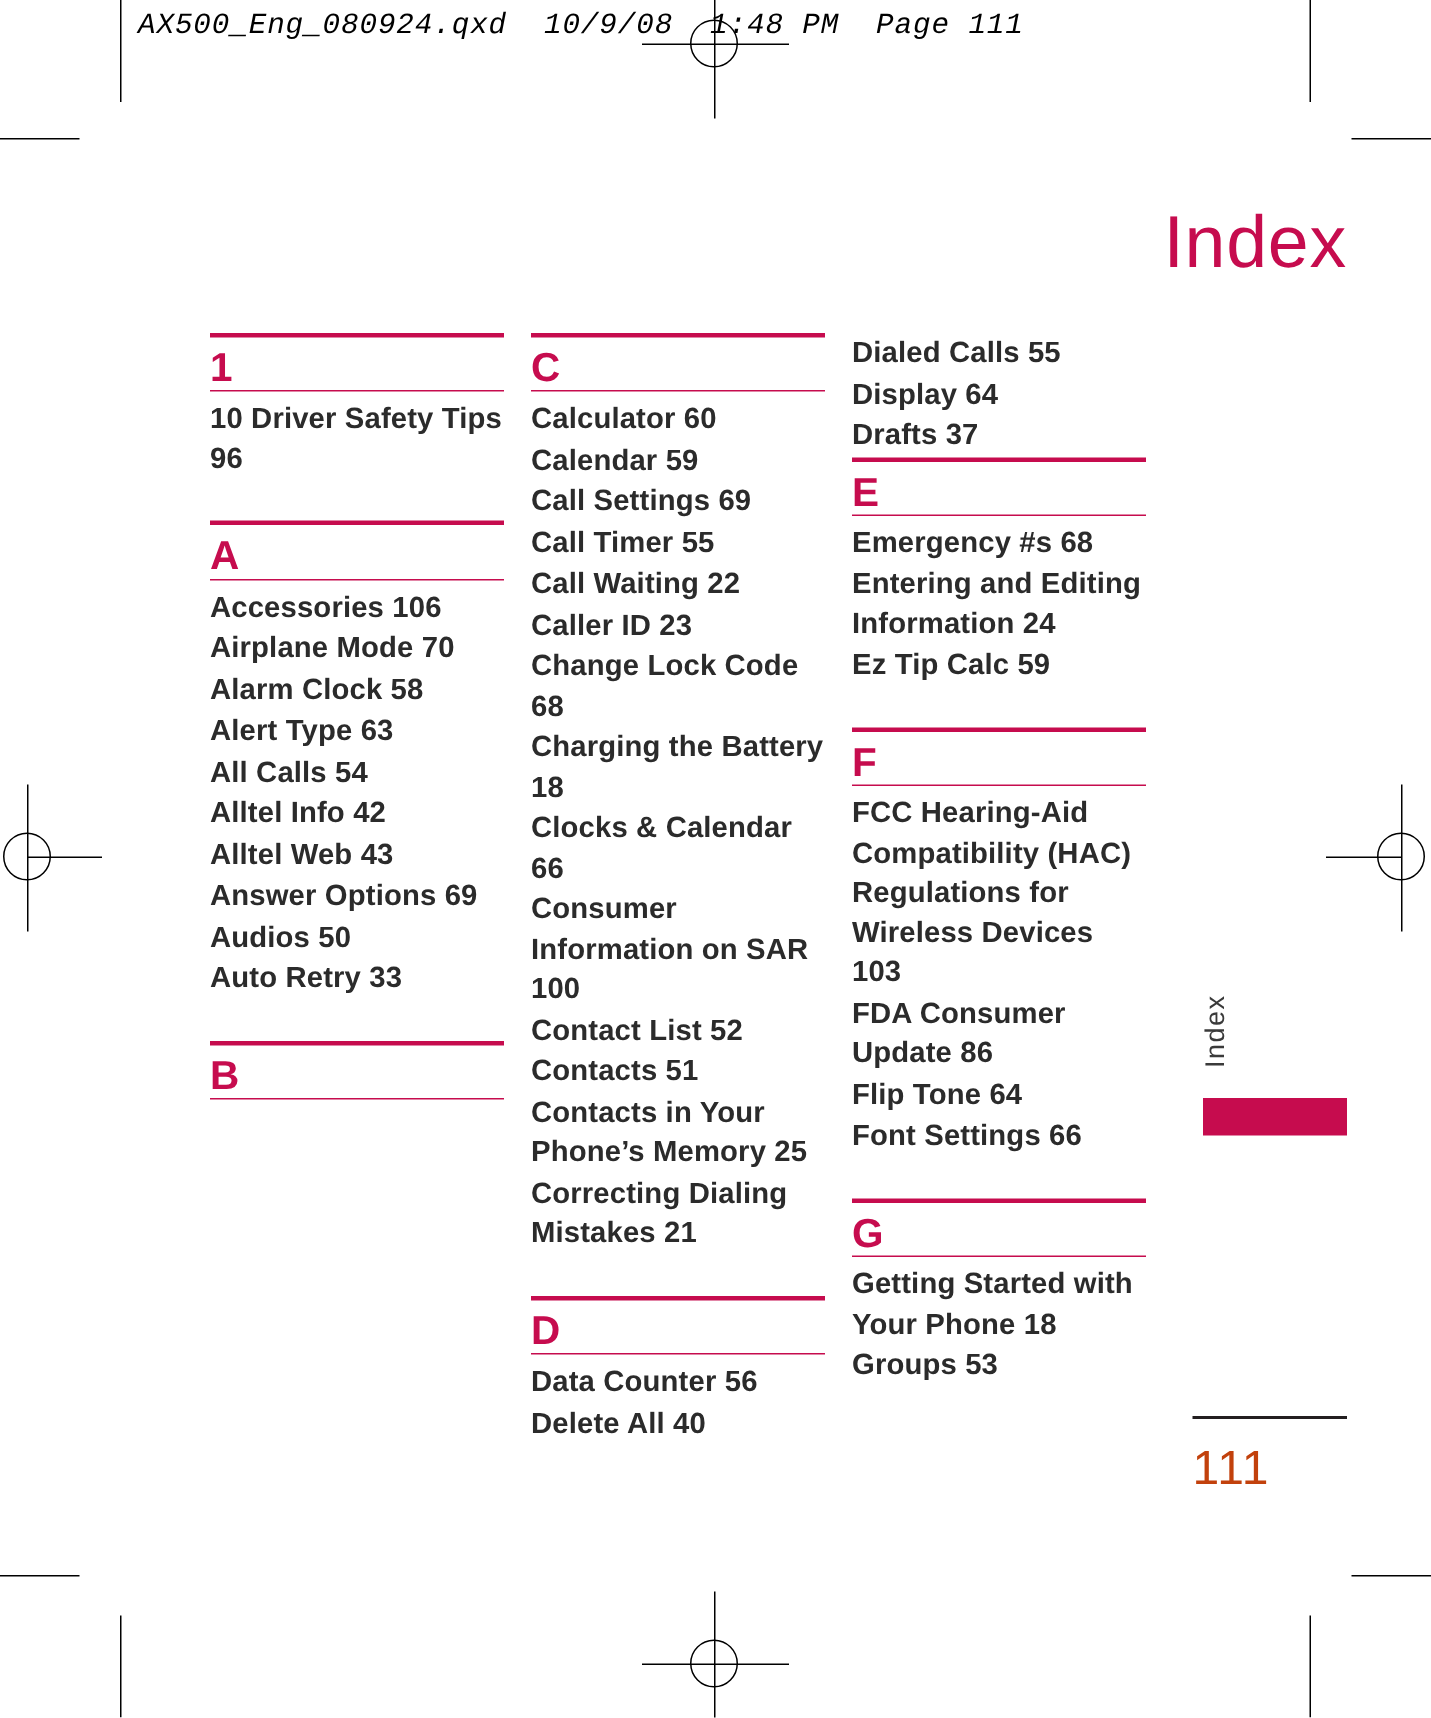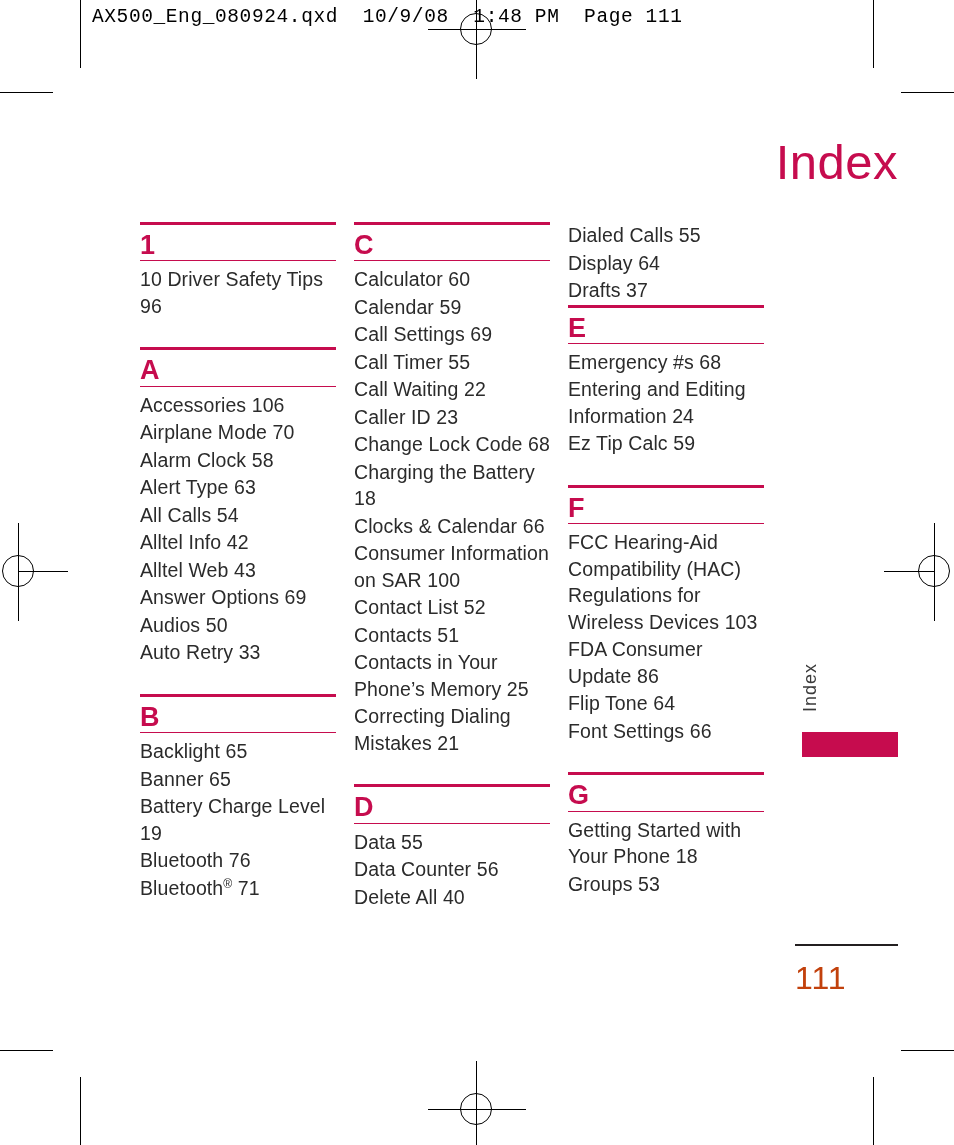--- a/index.html
+++ b/index.html
@@ -19,20 +19,21 @@
   
   .proof-header {
     position: absolute;
     left: 92px;
     top: 6px;
     font-family: "Liberation Mono", "DejaVu Sans Mono", monospace;
     font-size: 19.5px;
     letter-spacing: 0.6px;
     color: #000000;
     white-space: pre;
+    font-style: italic;
   }
 
   
   .crop-v {
     position: absolute;
     width: 1px;
     background: #000;
   }
   .crop-h {
     position: absolute;
@@ -119,20 +120,21 @@
     font-size: 27px;
     font-weight: 700;
     color: #c60c4e;
     line-height: 1.05;
     letter-spacing: 0px;
   }
   .entries {
     font-size: 19.5px;
     line-height: 26.5px;
     color: #2b2b2b;
+    font-weight: bold;
   }
   .entry {
     margin: 0 0 1px 0;
     letter-spacing: 0.1px;
   }
   .entry sup {
     font-size: 0.62em;
     vertical-align: 0.55em;
     line-height: 0;
   }
@@ -241,27 +243,20 @@
           <p class="entry">Alltel Web 43</p>
           <p class="entry">Answer Options 69</p>
           <p class="entry">Audios 50</p>
           <p class="entry">Auto Retry 33</p>
         </div>
       </div>
       <div class="section">
         <div class="rule-top"></div>
         <div class="letter">B</div>
         <div class="rule-bottom"></div>
-        <div class="entries">
-          <p class="entry">Backlight 65</p>
-          <p class="entry">Banner 65</p>
-          <p class="entry">Battery Charge Level 19</p>
-          <p class="entry">Bluetooth 76</p>
-          <p class="entry">Bluetooth<sup>®</sup> 71</p>
-        </div>
       </div>
     </div>
     <div class="col">
       <div class="section">
         <div class="rule-top"></div>
         <div class="letter">C</div>
         <div class="rule-bottom"></div>
         <div class="entries">
           <p class="entry">Calculator 60</p>
           <p class="entry">Calendar 59</p>
@@ -277,21 +272,20 @@
           <p class="entry">Contacts 51</p>
           <p class="entry">Contacts in Your Phone’s Memory 25</p>
           <p class="entry">Correcting Dialing Mistakes 21</p>
         </div>
       </div>
       <div class="section">
         <div class="rule-top"></div>
         <div class="letter">D</div>
         <div class="rule-bottom"></div>
         <div class="entries">
-          <p class="entry">Data 55</p>
           <p class="entry">Data Counter 56</p>
           <p class="entry">Delete All 40</p>
         </div>
       </div>
     </div>
     <div class="col">
       <div class="entries entry-group">
         <p class="entry">Dialed Calls 55</p>
         <p class="entry">Display 64</p>
         <p class="entry">Drafts 37</p>

